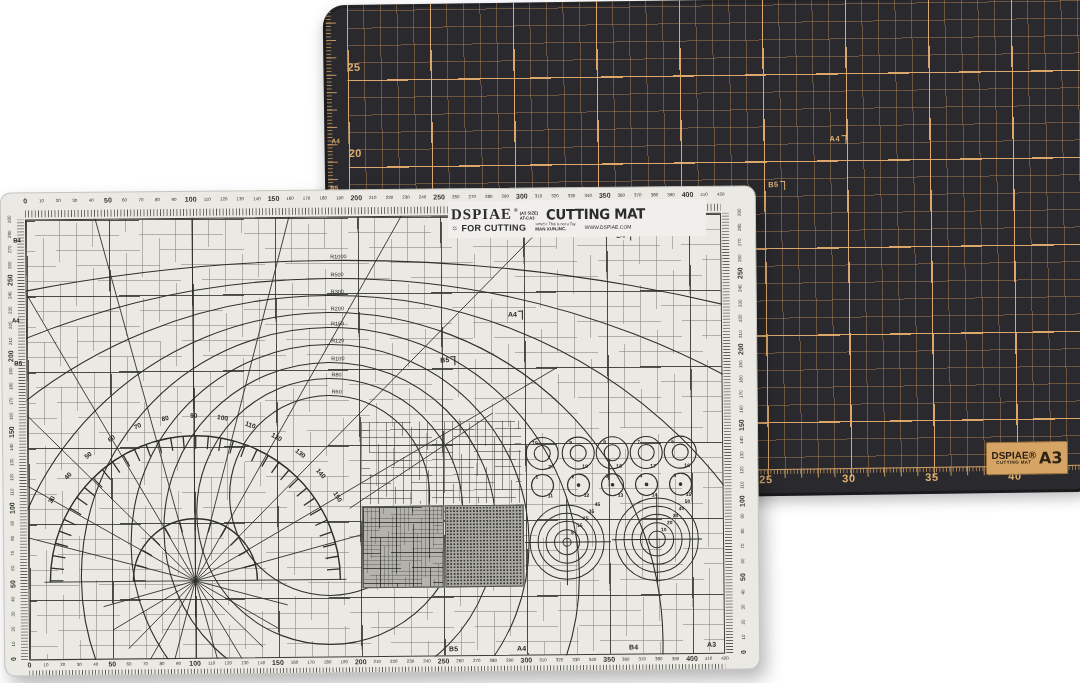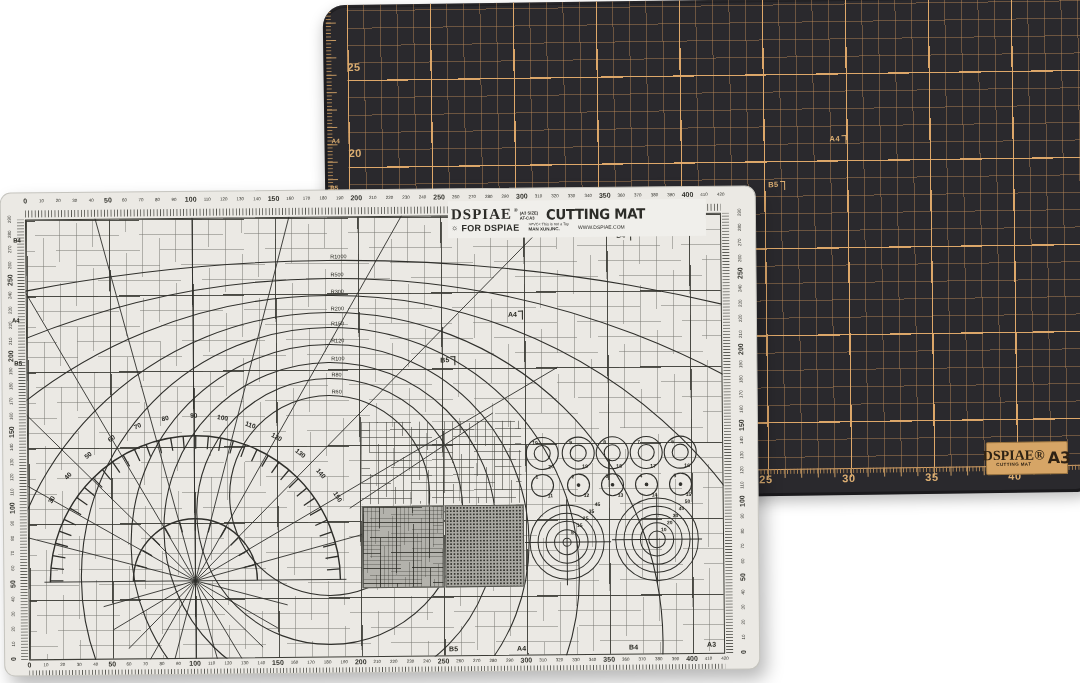--- a/index.html
+++ b/index.html
@@ -27,21 +27,21 @@
   .bm-labels{position:absolute;inset:0;}
   .bm-labels>span{position:absolute;color:#dcae72;font-weight:bold;font-size:11px;letter-spacing:.5px;}
   .bm-labels>span.sm{font-size:6.5px;font-weight:bold;letter-spacing:0;}
   .bm-labels>span.mkb{font-size:7.5px;}
   .bm-labels>span.mkb::after{content:'';display:inline-block;width:4px;height:8px;
     border-right:1px solid #dcae72;border-top:1px solid #dcae72;margin-left:1px;vertical-align:-3px;}
   .bm-plate{position:absolute;left:657px;top:446px;width:80px;height:31px;background:#d6a566;
     border:1px solid #9a7440;border-radius:2px;display:flex;align-items:center;justify-content:center;gap:3px;
     color:#2e2214;}
   .bm-plate .col{display:flex;flex-direction:column;align-items:center;line-height:1;}
-  .bm-plate .b1{font-family:Liberation Serif, serif;font-weight:bold;font-size:14px;}
+  .bm-plate .b1{font-family:Liberation Sans, sans-serif;font-weight:bold;font-size:10px;}
   .bm-plate .b2{font-size:4.5px;font-weight:bold;letter-spacing:.4px;}
   .bm-plate .b3{font-size:16px;font-weight:bold;font-family:"DejaVu Sans",sans-serif;}
   
   .white-mat{position:absolute;left:2px;top:189px;width:754px;height:482px;background:#ebe9e4;
     border-radius:11px;transform:rotate(-0.55deg);overflow:hidden;border:1px solid #c6c5bf;
     box-shadow:6px 10px 18px rgba(0,0,0,.28);}
   .wm-grid{position:absolute;left:24px;top:26px;width:696px;height:441px;
     background-image:
       repeating-linear-gradient(to right, rgba(56,56,50,.85) 0 1.2px, transparent 1.2px 82.86px),
       repeating-linear-gradient(to bottom, rgba(56,56,50,.85) 0 1.2px, transparent 1.2px 76px),
@@ -476,21 +476,21 @@
       <span class="h-brand">DSPIAE</span>
       <span class="h-reg">®</span>
       <span class="h-stack">
         <span>(A3 SIZE)</span>
         <span>AT-CA3</span>
       </span>
       <span class="h-product">CUTTING MAT</span>
     </div>
     <div class="h-row2">
       <span class="h-gear">☼</span>
-      <span class="h-tagline">FOR DSPIAE</span>
+      <span class="h-tagline">FOR CUTTING</span>
       <span class="h-stack2">
         <span class="h-pvc">&gt;PVC&lt; This is not a Toy</span>
         <span class="h-company">MAN XUN,INC.</span>
       </span>
       <span class="h-site">WWW.DSPIAE.COM</span>
     </div>
   </div>
 </div>
 
 </body></html>

